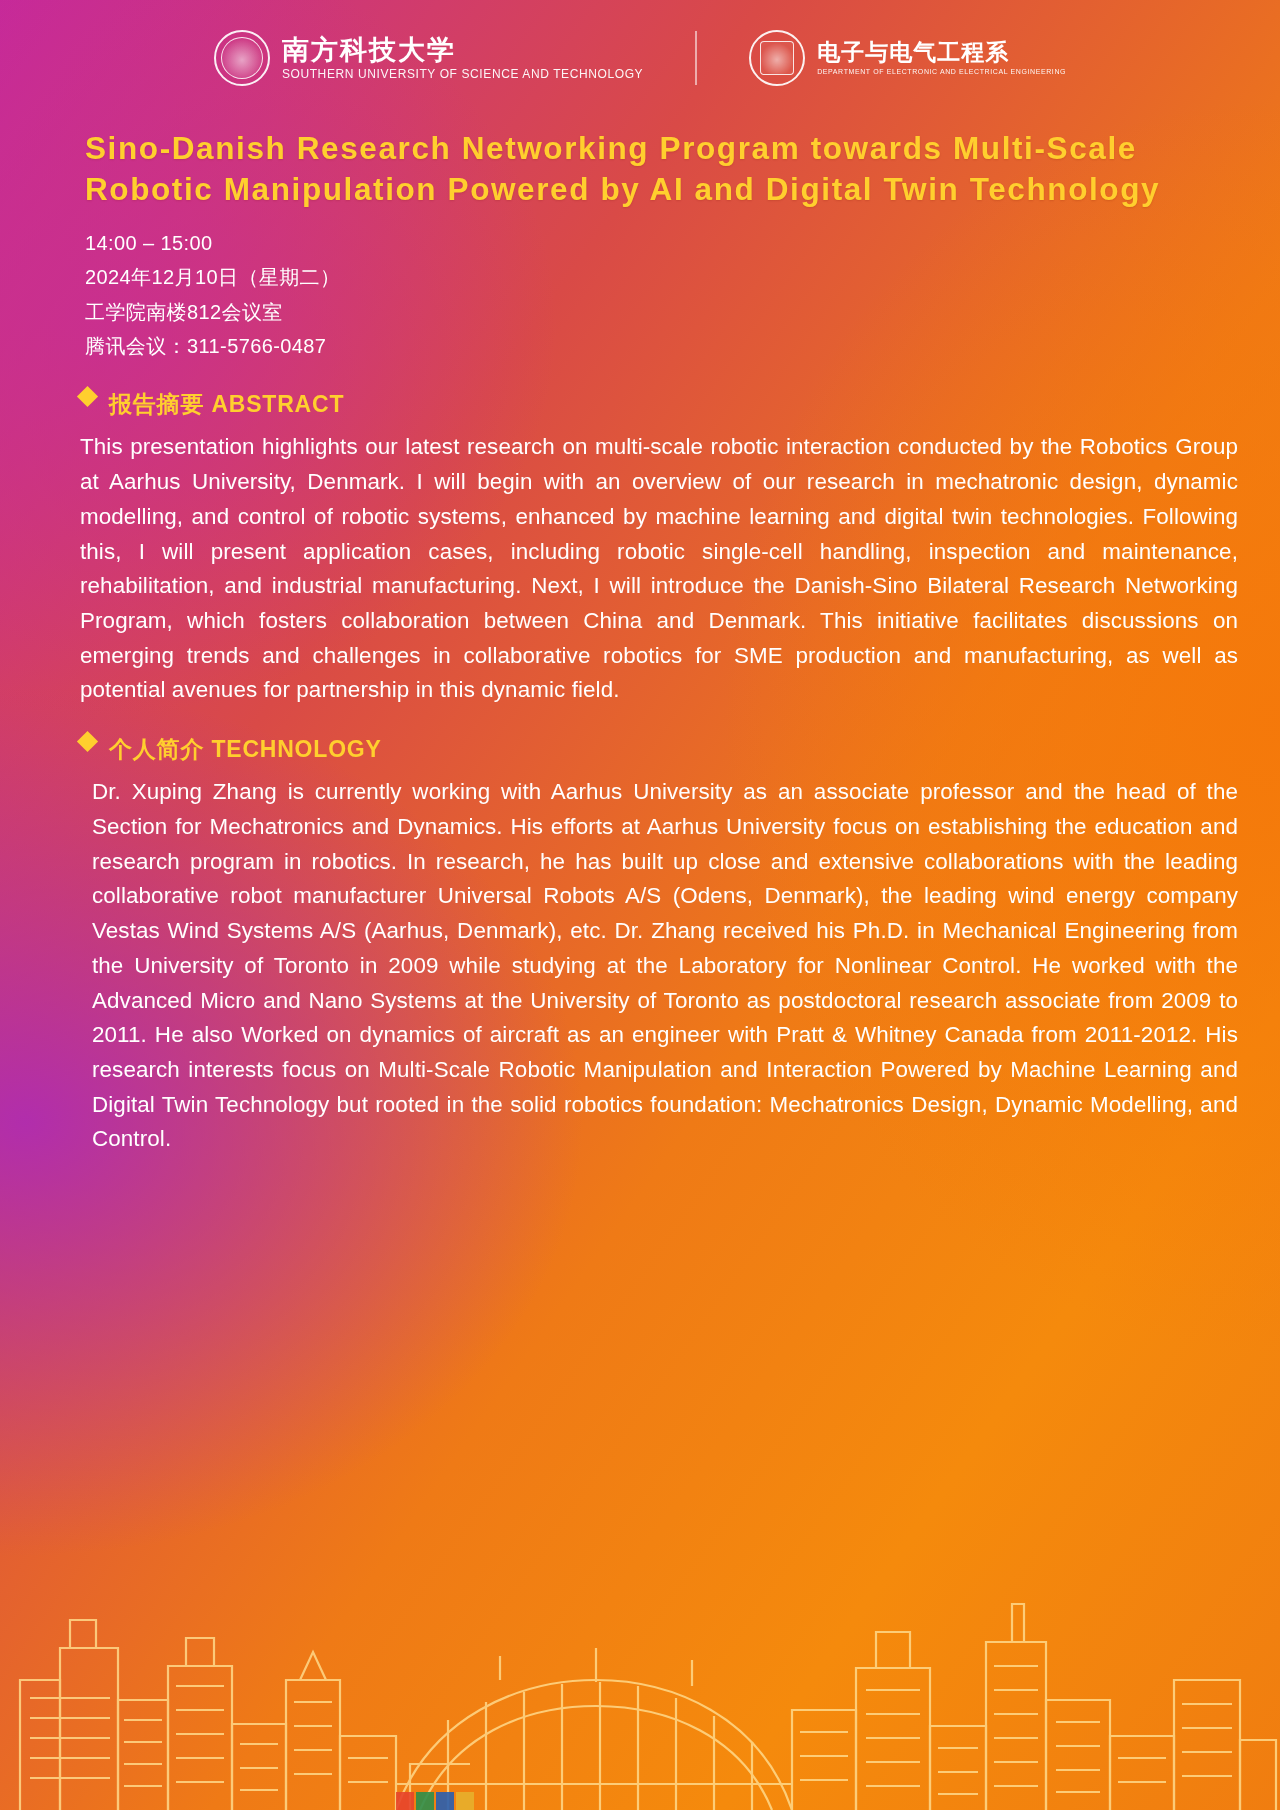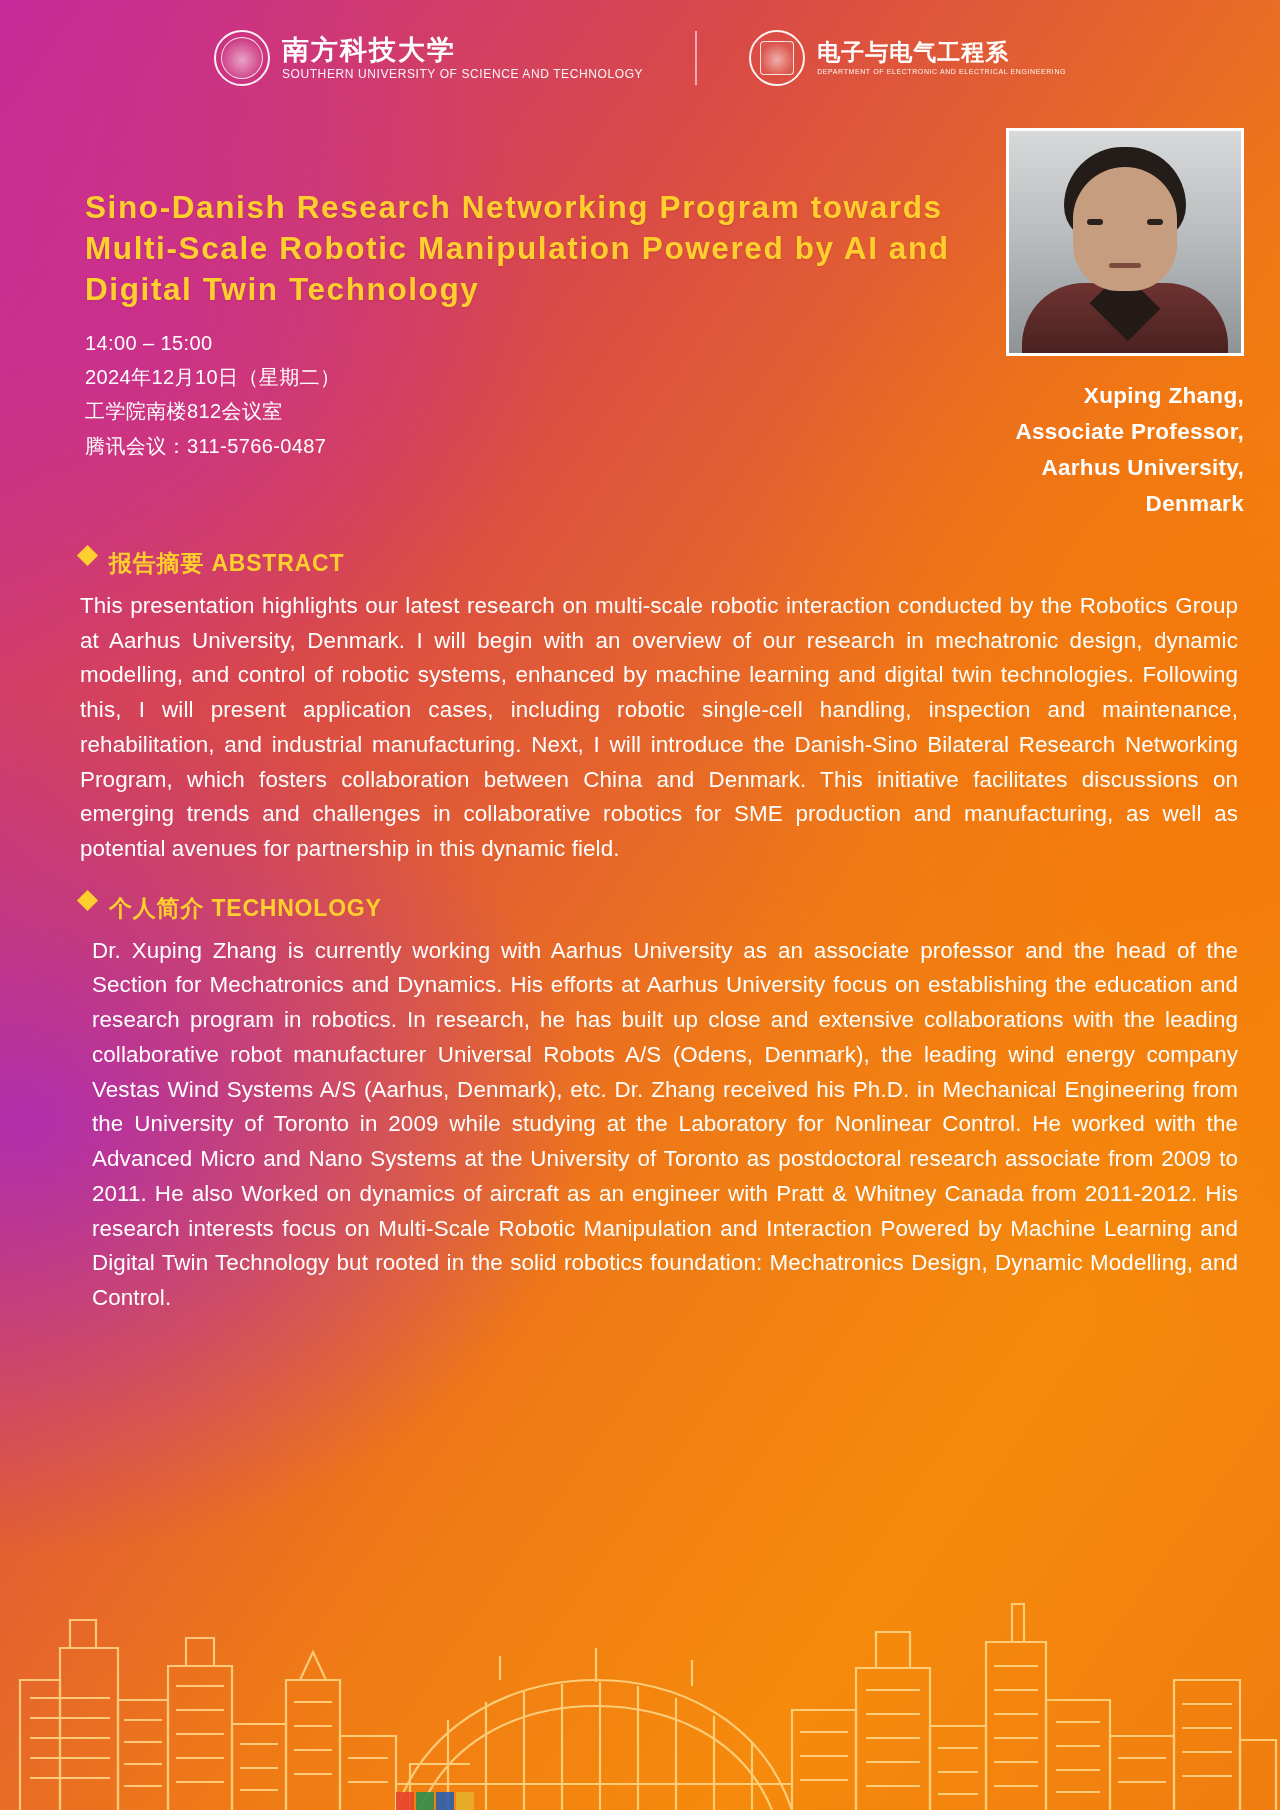--- a/index.html
+++ b/index.html
@@ -325,35 +325,20 @@
     <div class="top-row">
       <div class="title-col">
         <h1 class="talk-title">Sino-Danish Research Networking Program towards Multi-Scale Robotic Manipulation Powered by AI and Digital Twin Technology</h1>
         <div class="meta">
           <div>14:00 – 15:00</div>
           <div>2024年12月10日（星期二）</div>
           <div>工学院南楼812会议室</div>
           <div>腾讯会议：311-5766-0487</div>
         </div>
       </div>
-      <div class="speaker-col">
-        <div class="portrait">
-          <div class="p-body"></div>
-          <div class="p-collar"></div>
-          <div class="p-hair"></div>
-          <div class="p-face"></div>
-          <div class="p-eye l"></div>
-          <div class="p-eye r"></div>
-          <div class="p-mouth"></div>
-        </div>
-        <div class="speaker-name" style="white-space: pre-line;">Xuping Zhang,
-Associate Professor,
-Aarhus University,
-Denmark</div>
-      </div>
     </div>
 
     <div class="section">
       <div class="section-head">
         <span class="diamond"></span>
         <span class="section-title">报告摘要 ABSTRACT</span>
       </div>
       <p class="body-text abstract-text">This presentation highlights our latest research on multi-scale robotic interaction conducted by the Robotics Group at Aarhus University, Denmark. I will begin with an overview of our research in mechatronic design, dynamic modelling, and control of robotic systems, enhanced by machine learning and digital twin technologies. Following this, I will present application cases, including robotic single-cell handling, inspection and maintenance, rehabilitation, and industrial manufacturing. Next, I will introduce the Danish-Sino Bilateral Research Networking Program, which fosters collaboration between China and Denmark. This initiative facilitates discussions on emerging trends and challenges in collaborative robotics for SME production and manufacturing, as well as potential avenues for partnership in this dynamic field.</p>
     </div>
 

